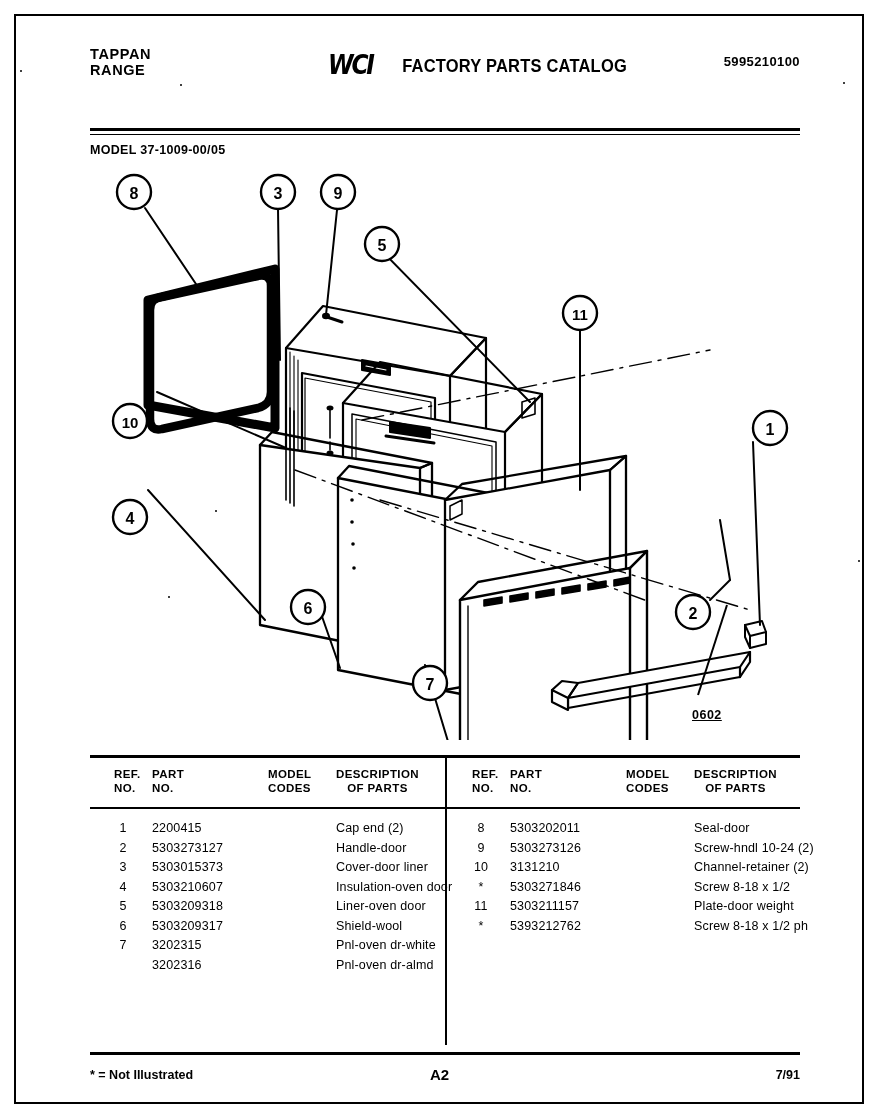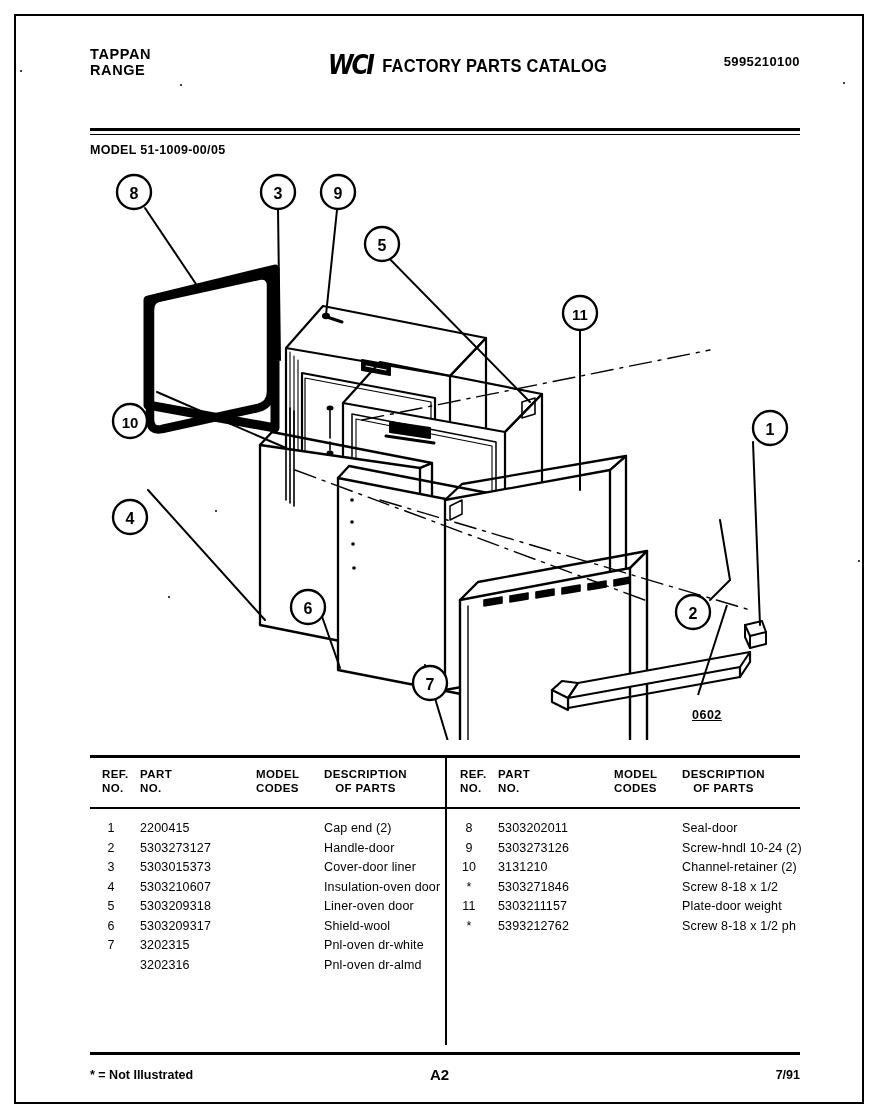--- a/index.html
+++ b/index.html
@@ -53,21 +53,21 @@
     line-height: 16px;
   }
   .brand div { white-space: nowrap; }
 
   .catalog-title {
     position: absolute;
     left: 238px;
     top: 6px;
     display: flex;
     align-items: center;
-    gap: 0;
+    gap: 20px;
   }
   .wci-logo {
     font-family: "DejaVu Sans", sans-serif;
     font-size: 27px;
     font-weight: bold;
     font-style: italic;
     letter-spacing: -2.5px;
     line-height: 26px;
     transform: scaleX(0.86);
     transform-origin: left center;
@@ -160,20 +160,21 @@
     top: 2px;
     width: 1.5px;
     height: 288px;
     background: #000;
   }
 
   .tbl-col {
     position: absolute;
     top: 8px;
     width: 352px;
+    margin-left: 12px;
   }
   #tbl-col-left  { left: 4px; }
   #tbl-col-right { left: 362px; }
 
   .tbl-head {
     position: relative;
     height: 44px;
     font-size: 11.5px;
     font-weight: bold;
     letter-spacing: 0.4px;
@@ -257,21 +258,21 @@
       <span class="wci-logo">WCI</span>
       <span class="catalog-words">FACTORY PARTS CATALOG</span>
     </div>
 
     <div class="catalog-number">5995210100</div>
   </div>
 
   <div class="rule-thick" id="rule-top-thick"></div>
   <div class="rule-thin" id="rule-top-thin"></div>
 
-  <div class="model-line">MODEL 51-1009-00/05</div>
+  <div class="model-line">MODEL 37-1009-00/05</div>
 
   <div class="diagram">
     <svg width="710" height="570" viewBox="0 0 710 570" xmlns="http://www.w3.org/2000/svg">
       <g fill="none" stroke="#000" stroke-width="2.1" stroke-linejoin="round" stroke-linecap="round">
 
         <g stroke-width="9">
           <path d="M58,130 L58,235 L185,258 L185,99 Z" fill="none" stroke="#000" stroke-width="9" stroke-linejoin="round" transform="skewY(0)"></path>
         </g>
 
         <g stroke-width="8.5" stroke-linejoin="round">

